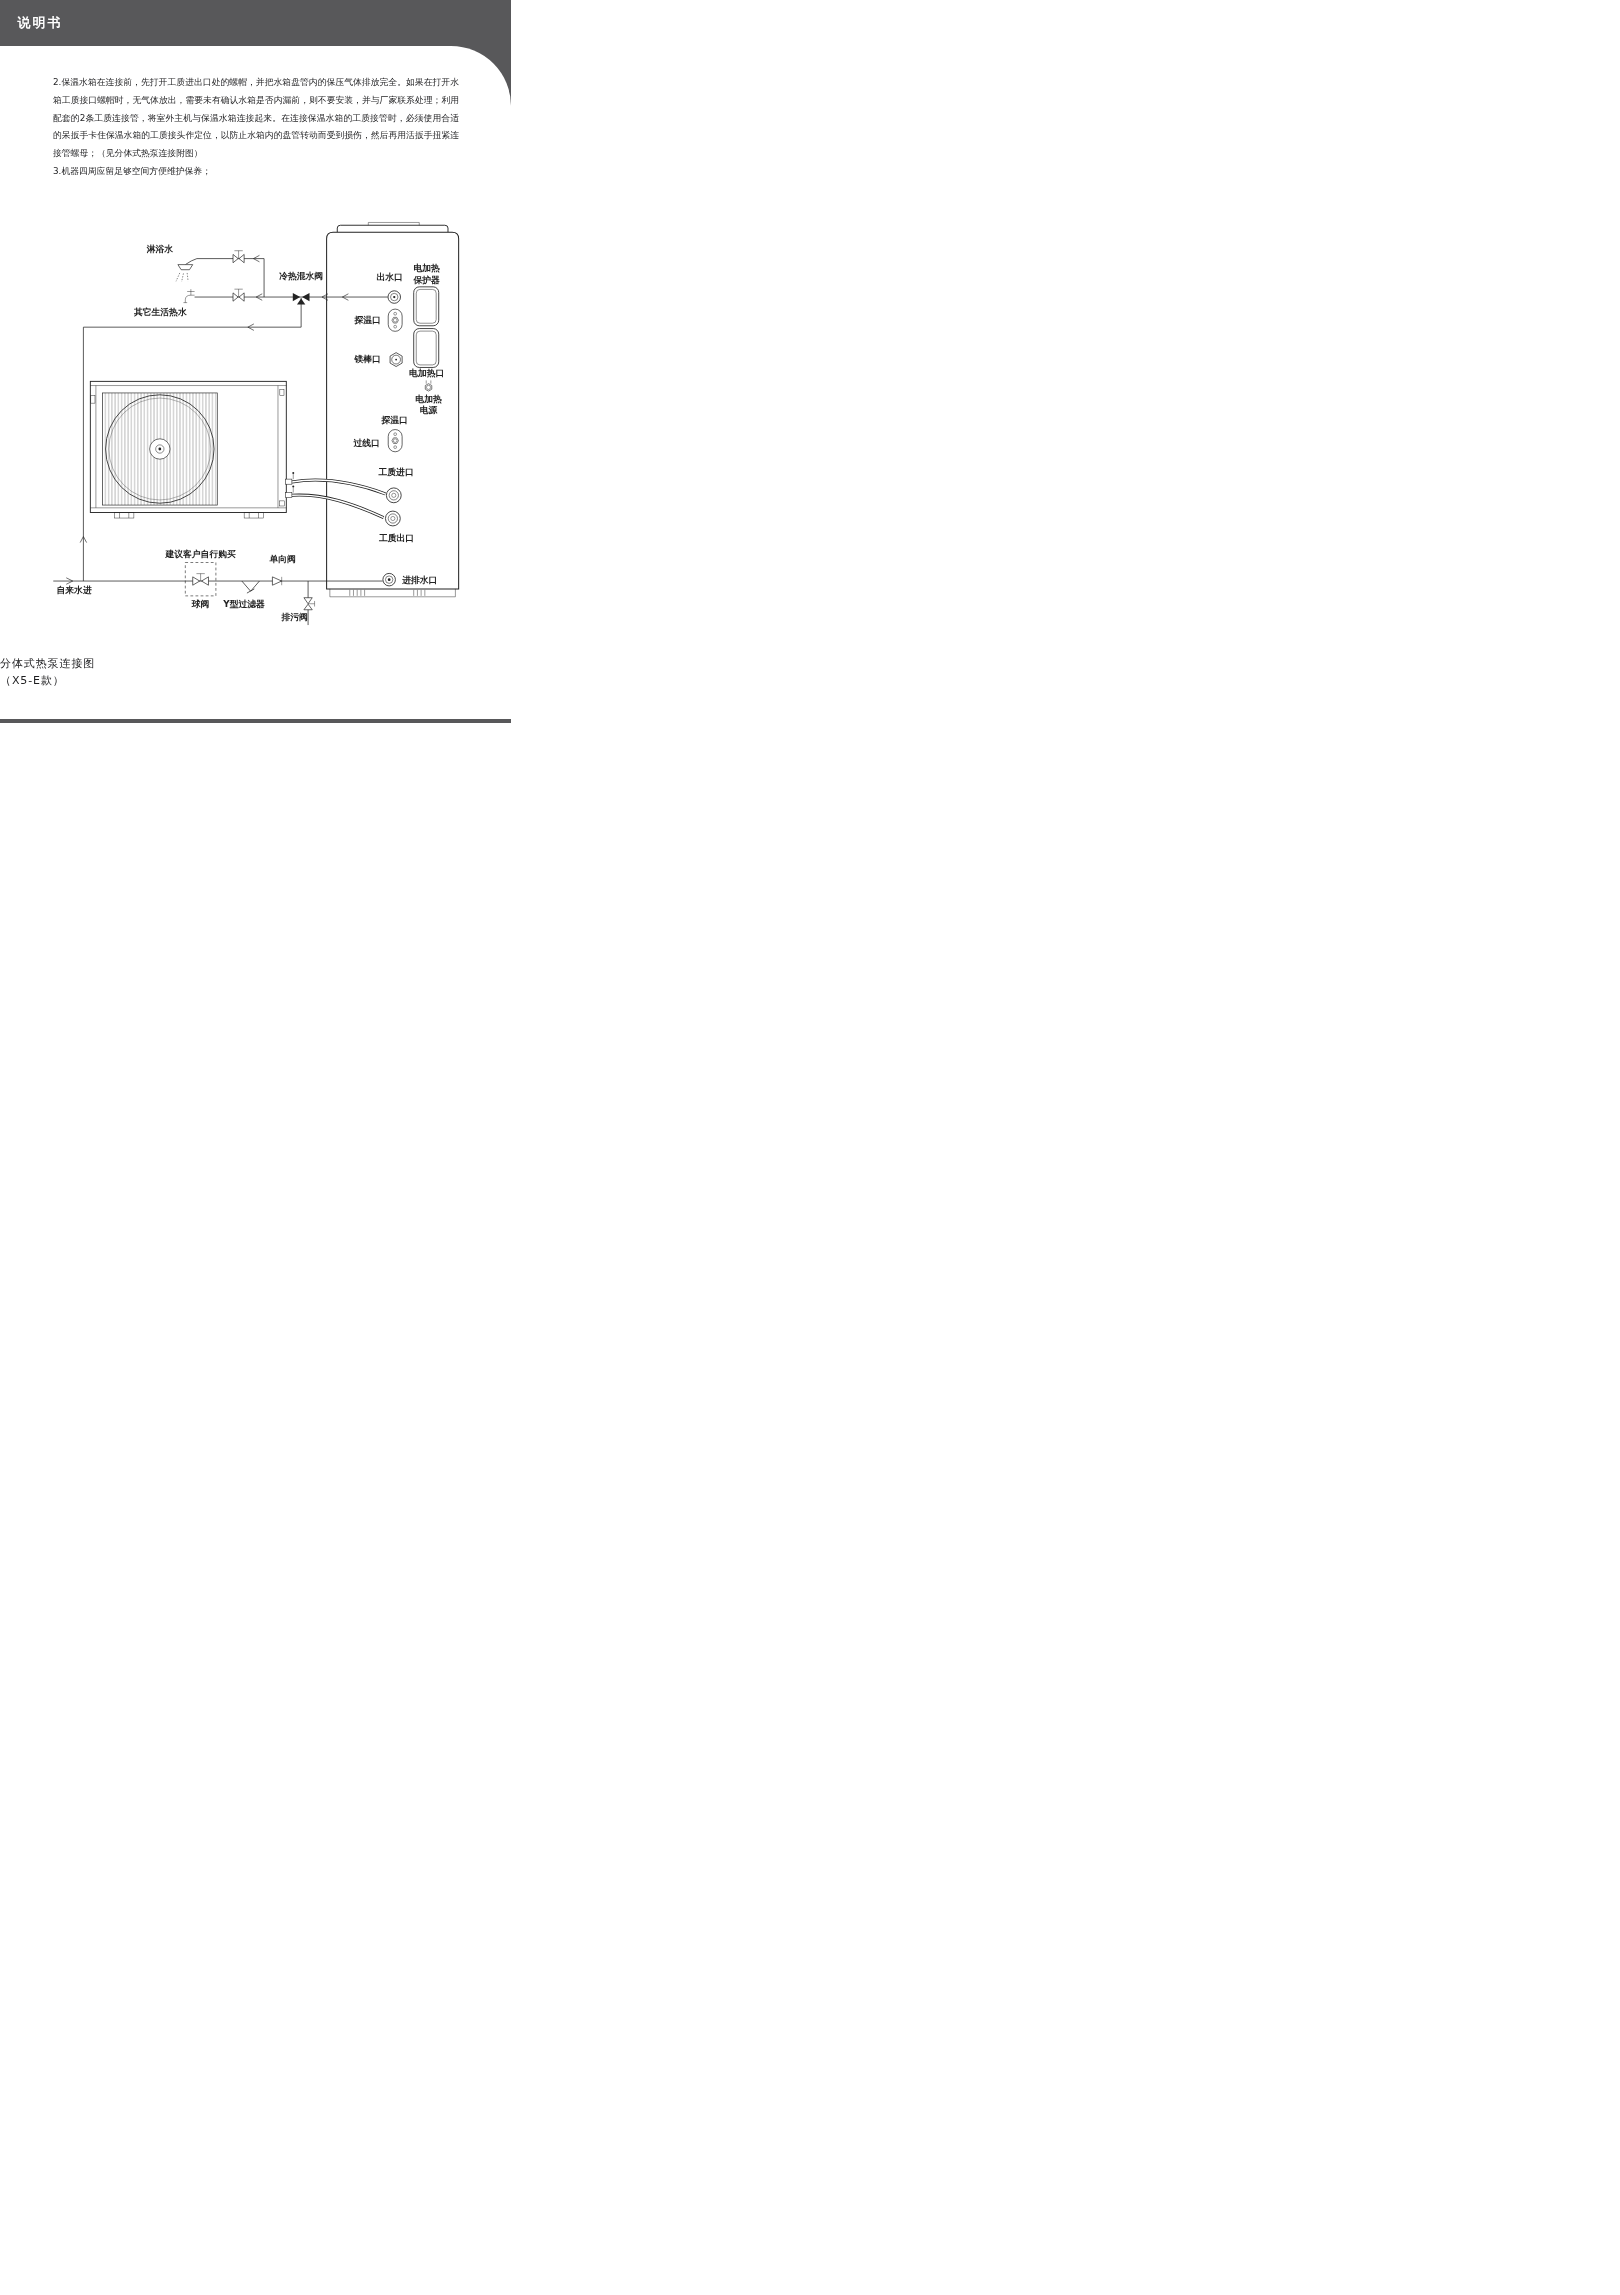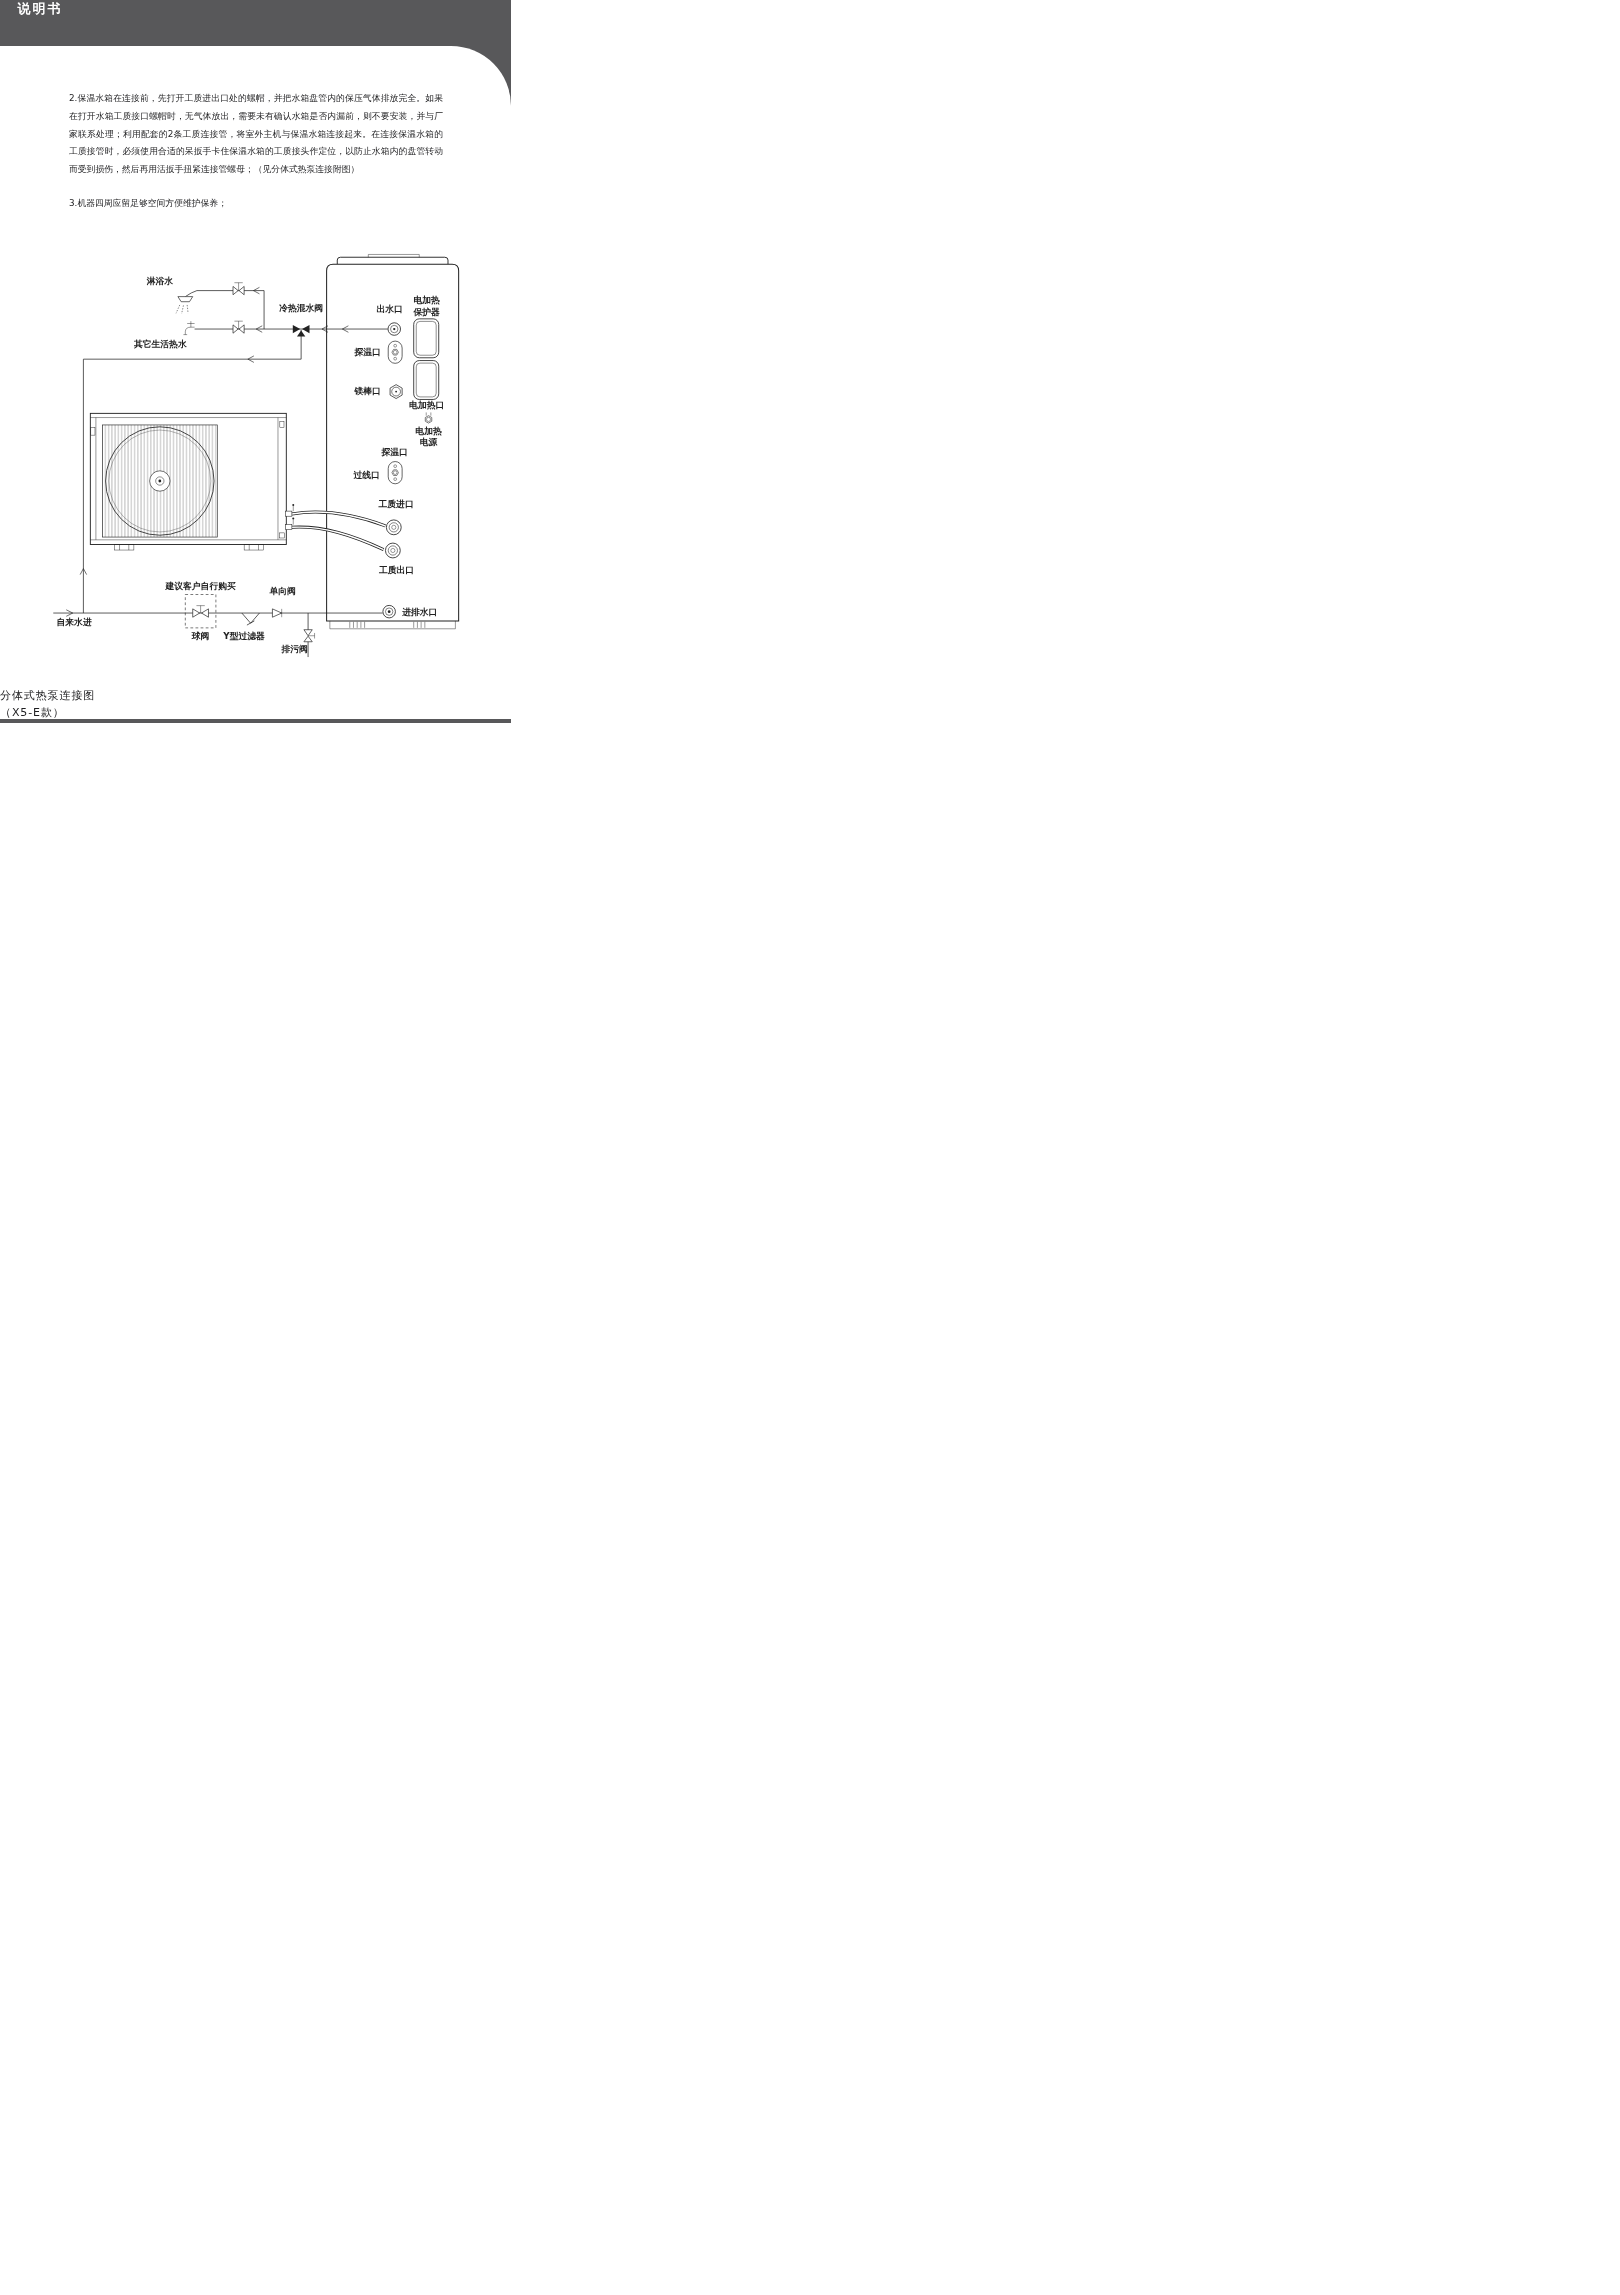--- a/index.html
+++ b/index.html
@@ -2,37 +2,37 @@
 <html style="font-size:7.4px"><head>
 <meta charset="utf-8">
 <style>
   html,body{margin:0;padding:0;background:#ffffff;}
   .page{
     width:511px;height:723px;position:relative;
     background:#58585a;
     font-family:"DejaVu Sans","Liberation Sans",sans-serif;
     overflow:hidden;
   }
-  .topbar{height:46px;display:flex;align-items:flex-start;border-radius:18px;}
+  .topbar{height:46px;display:flex;align-items:center;border-radius:18px;}
   .topbar h1{
     color:#ffffff;font-size:13px;font-weight:bold;
     margin:0 0 0 17.6px;letter-spacing:1.9px;
   }
   .content{
     background:#ffffff;height:673px;
     border-top-right-radius:60px;
     overflow:hidden;
   }
   .footbar{height:3.7px;background:#58585a;}
   .bodytext{
     padding:28px 52px 0 53px;
     font-size:8.8px;line-height:2.02;color:#1e1e20;
     text-align:justify;
   }
-  .bodytext p{margin:16px;}
+  .bodytext p{margin:0;}
   .diagram{display:block;margin-top:28px;}
   .caption{
     font-size:11px;color:#1d1d1f;
     margin-top:29px;line-height:1.55;letter-spacing:0.9px;
   }
   
   .ln{stroke:#232323;stroke-width:1.6;fill:none;}
   .thin{stroke:#232323;stroke-width:1;fill:none;}
   .bold{stroke:#232323;stroke-width:2.2;fill:#ffffff;}
   .part{stroke:#232323;fill:#ffffff;}

